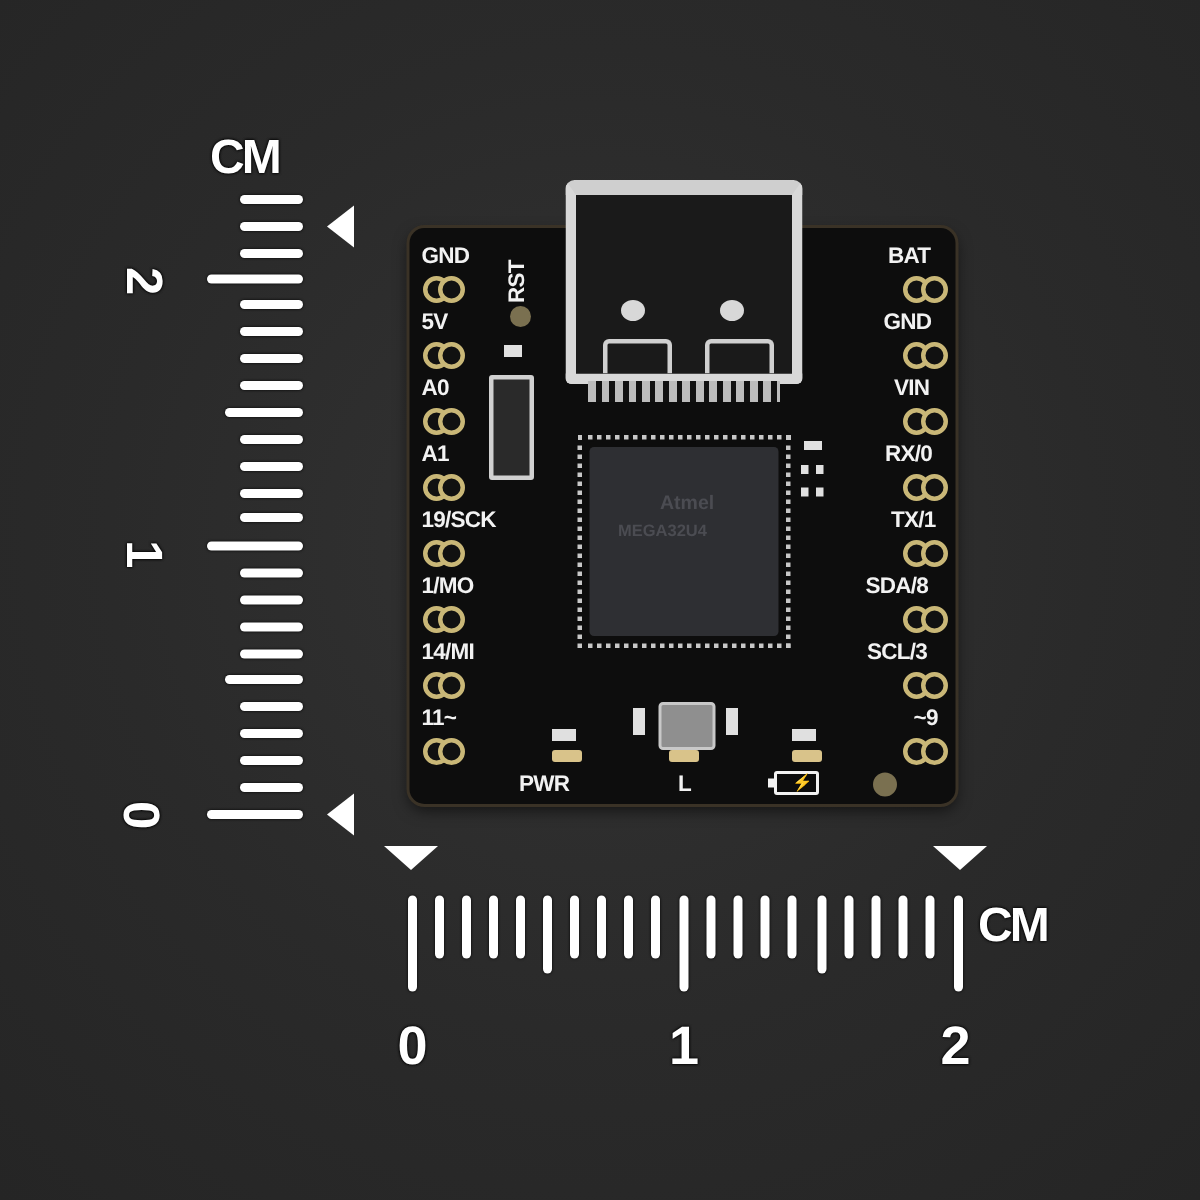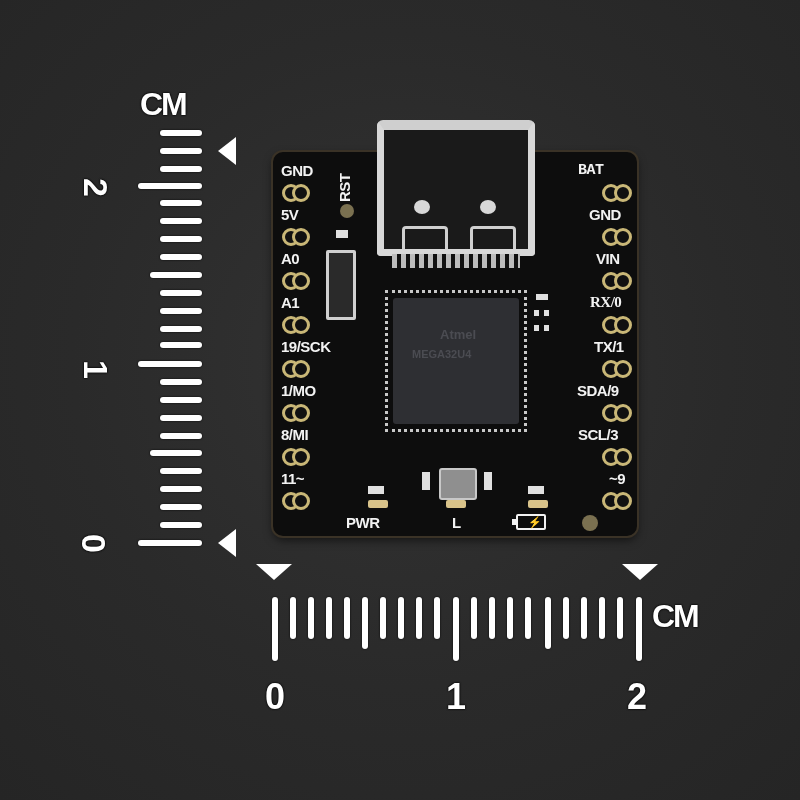--- a/index.html
+++ b/index.html
@@ -111,43 +111,43 @@
 <div class="pin" style="left:292px;top:272px;"></div>
 <div class="pinlbl" style="left:281px;top:294px;">A1</div>
 <div class="pin" style="left:282px;top:316px;"></div>
 <div class="pin" style="left:292px;top:316px;"></div>
 <div class="pinlbl" style="left:281px;top:338px;">19/SCK</div>
 <div class="pin" style="left:282px;top:360px;"></div>
 <div class="pin" style="left:292px;top:360px;"></div>
 <div class="pinlbl" style="left:281px;top:382px;">1/MO</div>
 <div class="pin" style="left:282px;top:404px;"></div>
 <div class="pin" style="left:292px;top:404px;"></div>
-<div class="pinlbl" style="left:281px;top:426px;">8/MI</div>
+<div class="pinlbl" style="left:281px;top:426px;">14/MI</div>
 <div class="pin" style="left:282px;top:448px;"></div>
 <div class="pin" style="left:292px;top:448px;"></div>
 <div class="pinlbl" style="left:281px;top:470px;">11~</div>
 <div class="pin" style="left:282px;top:492px;"></div>
 <div class="pin" style="left:292px;top:492px;"></div>
 
-<div class="pinlbl" style="left:578px;top:162px;font-family:Liberation Mono, monospace;">BAT</div>
+<div class="pinlbl" style="left:592px;top:162px;">BAT</div>
 <div class="pin" style="left:602px;top:184px;"></div>
 <div class="pin" style="left:614px;top:184px;"></div>
 <div class="pinlbl" style="left:589px;top:206px;">GND</div>
 <div class="pin" style="left:602px;top:228px;"></div>
 <div class="pin" style="left:614px;top:228px;"></div>
 <div class="pinlbl" style="left:596px;top:250px;">VIN</div>
 <div class="pin" style="left:602px;top:272px;"></div>
 <div class="pin" style="left:614px;top:272px;"></div>
-<div class="pinlbl" style="left:590px;top:294px;font-family:Liberation Serif, serif;">RX/0</div>
+<div class="pinlbl" style="left:590px;top:294px;">RX/0</div>
 <div class="pin" style="left:602px;top:316px;"></div>
 <div class="pin" style="left:614px;top:316px;"></div>
 <div class="pinlbl" style="left:594px;top:338px;">TX/1</div>
 <div class="pin" style="left:602px;top:360px;"></div>
 <div class="pin" style="left:614px;top:360px;"></div>
-<div class="pinlbl" style="left:577px;top:382px;">SDA/9</div>
+<div class="pinlbl" style="left:577px;top:382px;">SDA/8</div>
 <div class="pin" style="left:602px;top:404px;"></div>
 <div class="pin" style="left:614px;top:404px;"></div>
 <div class="pinlbl" style="left:578px;top:426px;">SCL/3</div>
 <div class="pin" style="left:602px;top:448px;"></div>
 <div class="pin" style="left:614px;top:448px;"></div>
 <div class="pinlbl" style="left:609px;top:470px;">~9</div>
 <div class="pin" style="left:602px;top:492px;"></div>
 <div class="pin" style="left:614px;top:492px;"></div>
 
 <div class="pinlbl" style="left:336px;top:178px;transform:rotate(-90deg);transform-origin:left top;top:202px;">RST</div>

